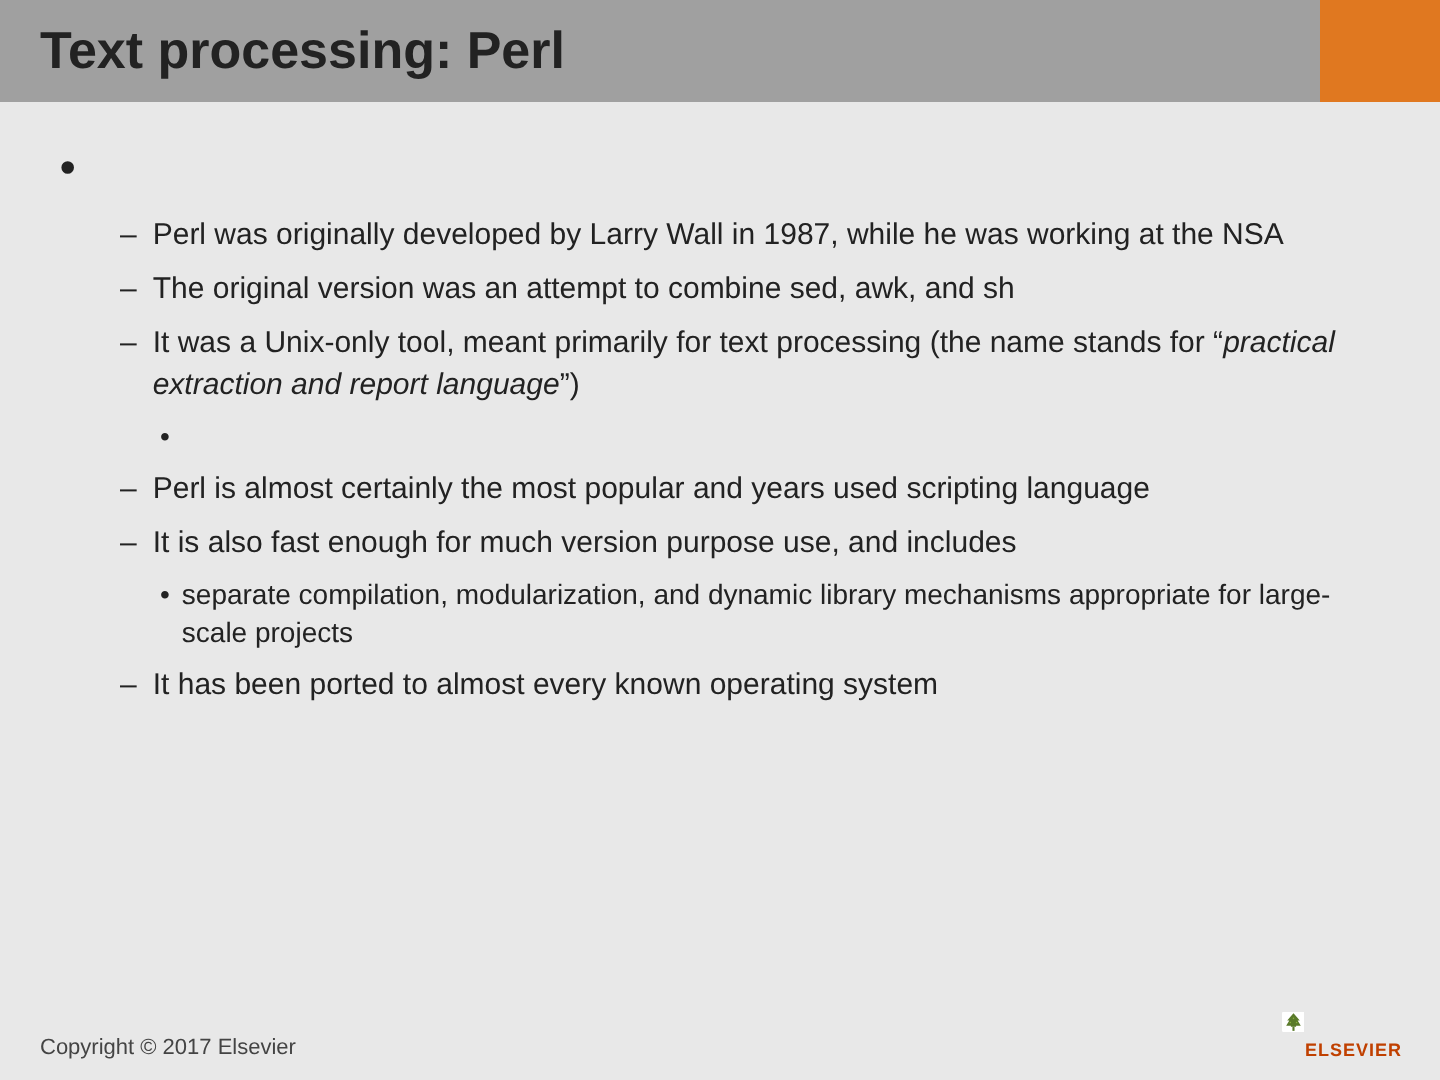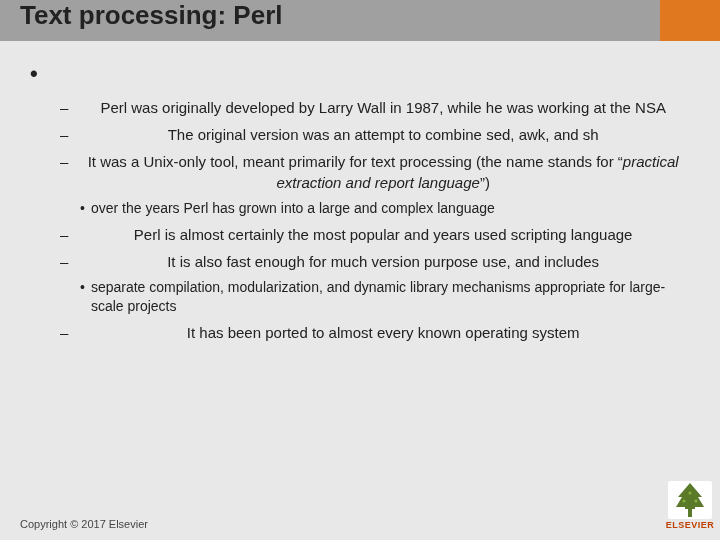--- a/index.html
+++ b/index.html
@@ -20,21 +20,21 @@
       width: 720px;
       height: 540px;
       background: #e8e8e8;
       position: relative;
       display: flex;
       flex-direction: column;
     }
 
     .header {
       background: #a0a0a0;
-      padding: 0 20px 10px 20px;
+      padding: 10px 20px 10px 20px;
       display: flex;
       align-items: flex-start;
       position: relative;
     }
 
     .header-title {
       font-size: 26px;
       font-weight: bold;
       color: #222;
       font-family: Arial, sans-serif;
@@ -84,21 +84,20 @@
       line-height: 1.4;
     }
 
     .sub-item .dash {
       flex-shrink: 0;
       margin-top: 0;
     }
 
     .sub-item .text {
       flex: 1;
-      text-align: center;
     }
 
     .sub-sub-item {
       font-size: 14px;
       color: #222;
       margin-left: 20px;
       margin-bottom: 5px;
       display: flex;
       align-items: flex-start;
       gap: 6px;
@@ -119,26 +118,26 @@
       bottom: 10px;
       left: 20px;
       font-size: 11px;
       color: #444;
       font-family: Arial, sans-serif;
     }
 
     .elsevier-logo {
       position: absolute;
       bottom: 10px;
-      right: 0;
+      right: 19px;
       width: 60px;
       height: 55px;
       display: flex;
-      flex-direction: column;
-      align-items: center;
+      flex-direction: row;
+      align-items: flex-end;
       justify-content: flex-end;
     }
 
     .elsevier-tree {
       width: 44px;
       height: 38px;
     }
 
     .elsevier-label {
       font-size: 9px;
@@ -174,21 +173,20 @@
         <span class="dash">–</span>
         <span class="text">The original version was an attempt to combine sed, awk, and sh</span>
       </div>
 
       <div class="sub-item">
         <span class="dash">–</span>
         <span class="text">It was a Unix-only tool, meant primarily for text processing (the name stands for “<em>practical extraction and report language</em>”)</span>
       </div>
       <div class="sub-sub-item">
         <span class="small-dot">•</span>
-        <span>over the years Perl has grown into a large and complex language</span>
       </div>
 
       <div class="sub-item">
         <span class="dash">–</span>
         <span class="text">Perl is almost certainly the most popular and years used scripting language</span>
       </div>
 
       <div class="sub-item">
         <span class="dash">–</span>
         <span class="text">It is also fast enough for much version purpose use, and includes</span>

